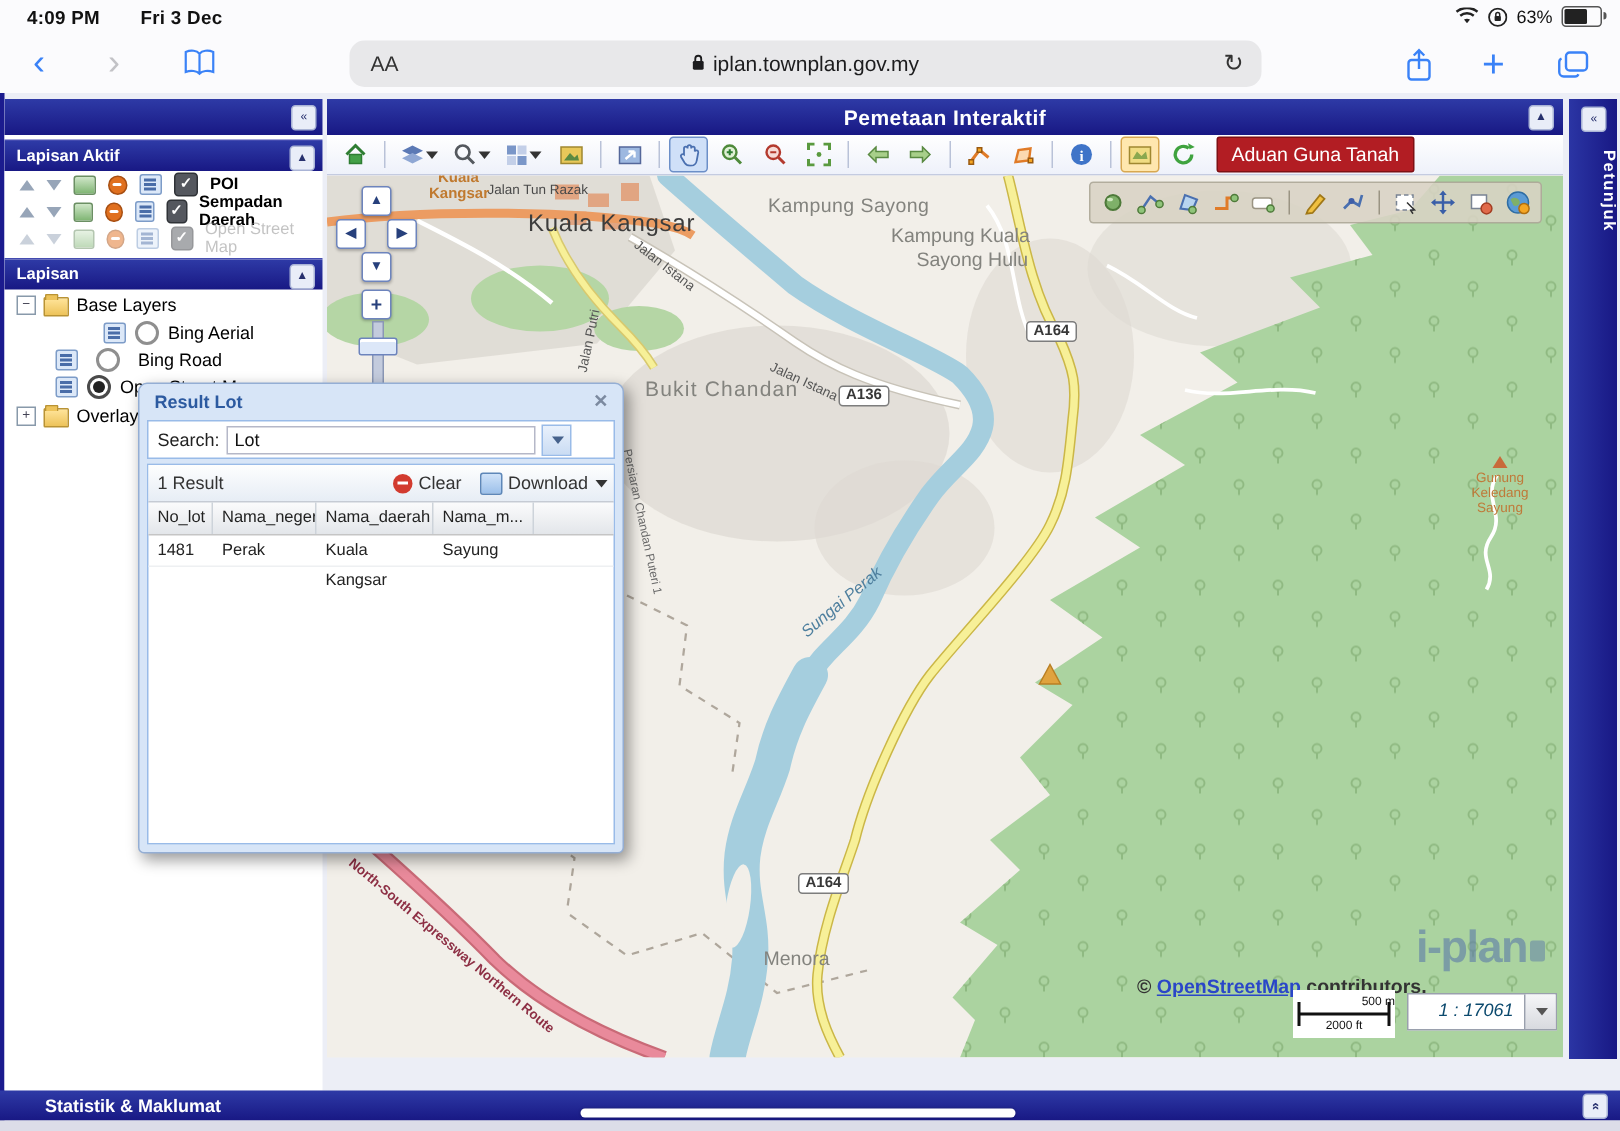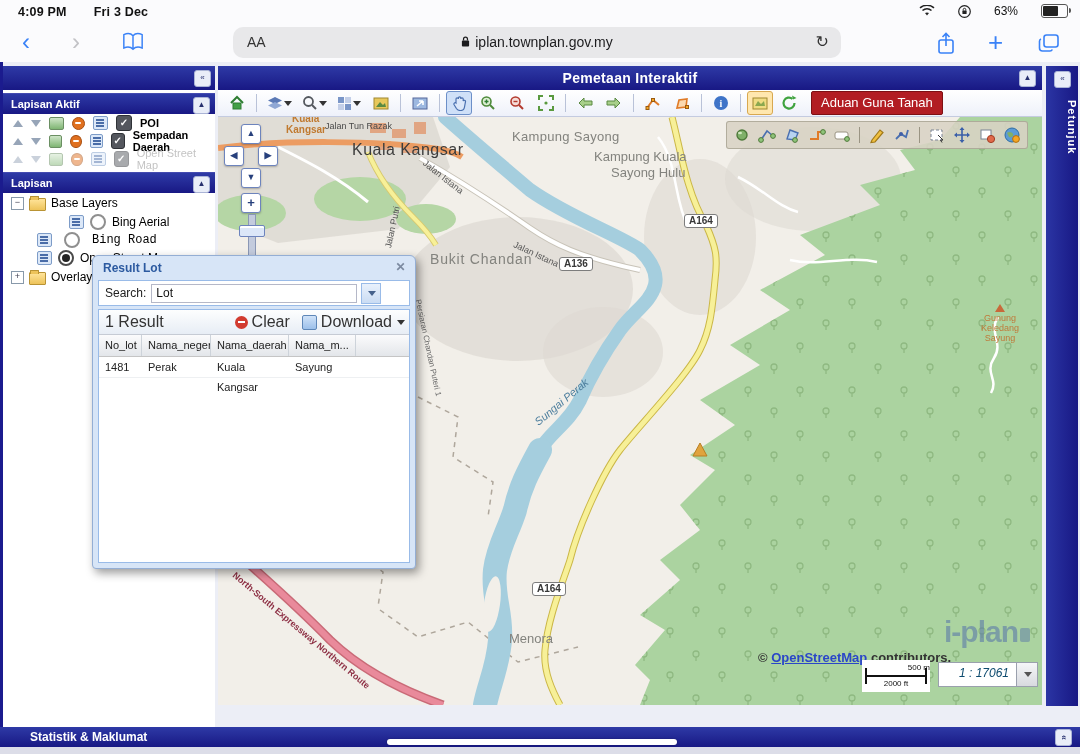--- a/index.html
+++ b/index.html
@@ -3,21 +3,21 @@
 <meta charset="utf-8">
 <style>
   html,body{margin:0;padding:0;background:#222;}
   .screen{position:relative;width:1080px;height:754px;background:#fff;overflow:hidden;
           font-family:"Liberation Sans",sans-serif;-webkit-font-smoothing:antialiased;}
   .abs{position:absolute;}
   
   .statusbar{left:0;top:0;width:1080px;height:24px;background:#fbfbfd;font-size:12.5px;color:#111;}
   .statusbar .left{position:absolute;left:18px;top:5px;font-weight:bold;letter-spacing:.2px;}
   .statusbar .left .date{font-weight:bold;margin-left:27px;}
-  .statusbar .right{position:absolute;right:12px;top:4px;display:flex;align-items:center;gap:23px;}
+  .statusbar .right{position:absolute;right:12px;top:4px;display:flex;align-items:center;gap:6px;}
   .batt{position:relative;width:25px;height:12px;border:1px solid #555;border-radius:3px;}
   .batt .fill{position:absolute;left:1px;top:1px;bottom:1px;width:60%;background:#222;border-radius:1px;}
   .batt .nub{position:absolute;right:-4px;top:3px;width:2px;height:5px;background:#555;border-radius:0 2px 2px 0;}
   .safaribar{left:0;top:24px;width:1080px;height:38px;background:#fbfbfd;border-bottom:1px solid #c9c9ce;}
   .navglyph{font-size:24px;line-height:34px;color:#3a82f7;font-weight:400;}
   .navglyph.dis{color:#c2c2c6;}
   .pill{left:233px;top:3px;width:608px;height:31px;background:#e8e8ea;border-radius:10px;position:absolute;}
   .pill .aa{position:absolute;left:14px;top:7px;font-size:14px;color:#333;}
   .pill .url{position:absolute;left:0;right:0;top:7px;text-align:center;font-size:14px;color:#1c1c1e;}
   .pill .reload{position:absolute;right:12px;top:5px;font-size:16px;color:#333;}
@@ -108,21 +108,21 @@
   .dialog .dclose{position:absolute;right:7px;top:4px;width:15px;height:15px;color:#7c8aa0;font-weight:bold;
                   font-size:12px;line-height:15px;text-align:center;}
   .dbody{position:absolute;left:5px;right:5px;top:24px;bottom:5px;}
   .searchrow{position:absolute;left:0;right:0;top:0;height:26px;background:#fff;border:1px solid #99bbe8;
              display:flex;align-items:center;font-size:12px;color:#222;padding-left:6px;box-sizing:border-box;gap:5px;}
   .sinput{width:196px;height:17px;border:1px solid #b5b8c8;font-size:12px;padding:0 4px;line-height:17px;color:#111;background:#fff;}
   .strig{width:18px;height:19px;background:linear-gradient(#e9f1fc,#cadcf3);border:1px solid #99bbe8;
          display:flex;align-items:center;justify-content:center;margin-left:-1px;}
   .gridpanel{position:absolute;left:0;right:0;top:29px;bottom:0;background:#fff;border:1px solid #99bbe8;}
   .gtool{position:relative;height:24px;background:linear-gradient(#fdfefe,#e7edf5);border-bottom:1px solid #c6cbd4;
-         font-size:16px;color:#333;line-height:24px;padding-left:6px;}
+         font-size:12px;color:#333;line-height:24px;padding-left:6px;}
   .gtool .right{position:absolute;right:4px;top:0;display:flex;align-items:center;gap:4px;height:24px;}
   .clearic{width:13px;height:13px;border-radius:50%;background:#d23b2f;position:relative;}
   .clearic:after{content:"";position:absolute;left:3px;top:5.5px;width:7px;height:2px;background:#fff;}
   .dlic{width:13px;height:13px;background:linear-gradient(#cfe2f8,#9cc0ea);border:1px solid #5e87b8;border-radius:2px;}
   .ghead{display:flex;height:21px;background:linear-gradient(#fbfbfc,#e3e6ea);border-bottom:1px solid #c5c5c5;}
   .ghead div{font-size:11px;color:#222;line-height:21px;padding-left:6px;border-right:1px solid #cdd3da;box-sizing:border-box;overflow:hidden;}
   .grow{display:flex;height:20px;border-bottom:1px solid #eef0f2;}
   .grow div{font-size:11px;color:#222;line-height:20px;padding-left:6px;box-sizing:border-box;}
   .c1{width:43px;}.c2{width:69px;}.c3{width:78px;}.c4{width:67px;}.cf{flex:1;border-right:none!important;}
 </style>
@@ -226,21 +226,21 @@
       <div class="lrow" style="padding-left:8px;gap:5px;height:20px;">
         <span class="expbox">−</span>
         <span class="folder"></span>
         <span style="font-size:12px;">Base Layers</span>
       </div>
       <div class="lrow" style="padding-left:34px;gap:6px;margin-left:32px;">
         <span class="legic"></span>
         <span class="radio"></span>
         <span style="font-size:12px;">Bing Aerial</span>
       </div>
-      <div class="lrow" style="padding-left:34px;gap:12px;font-family:Liberation Mono, monospace;">
+      <div class="lrow" style="padding-left:34px;gap:12px;">
         <span class="legic"></span>
         <span class="radio"></span>
         <span style="font-size:12px;">Bing Road</span>
       </div>
       <div class="lrow" style="padding-left:34px;gap:6px;">
         <span class="legic"></span>
         <span class="radio sel"></span>
         <span style="font-size:12px;">Open Street Map</span>
       </div>
       <div class="lrow" style="padding-left:8px;gap:5px;height:20px;">

